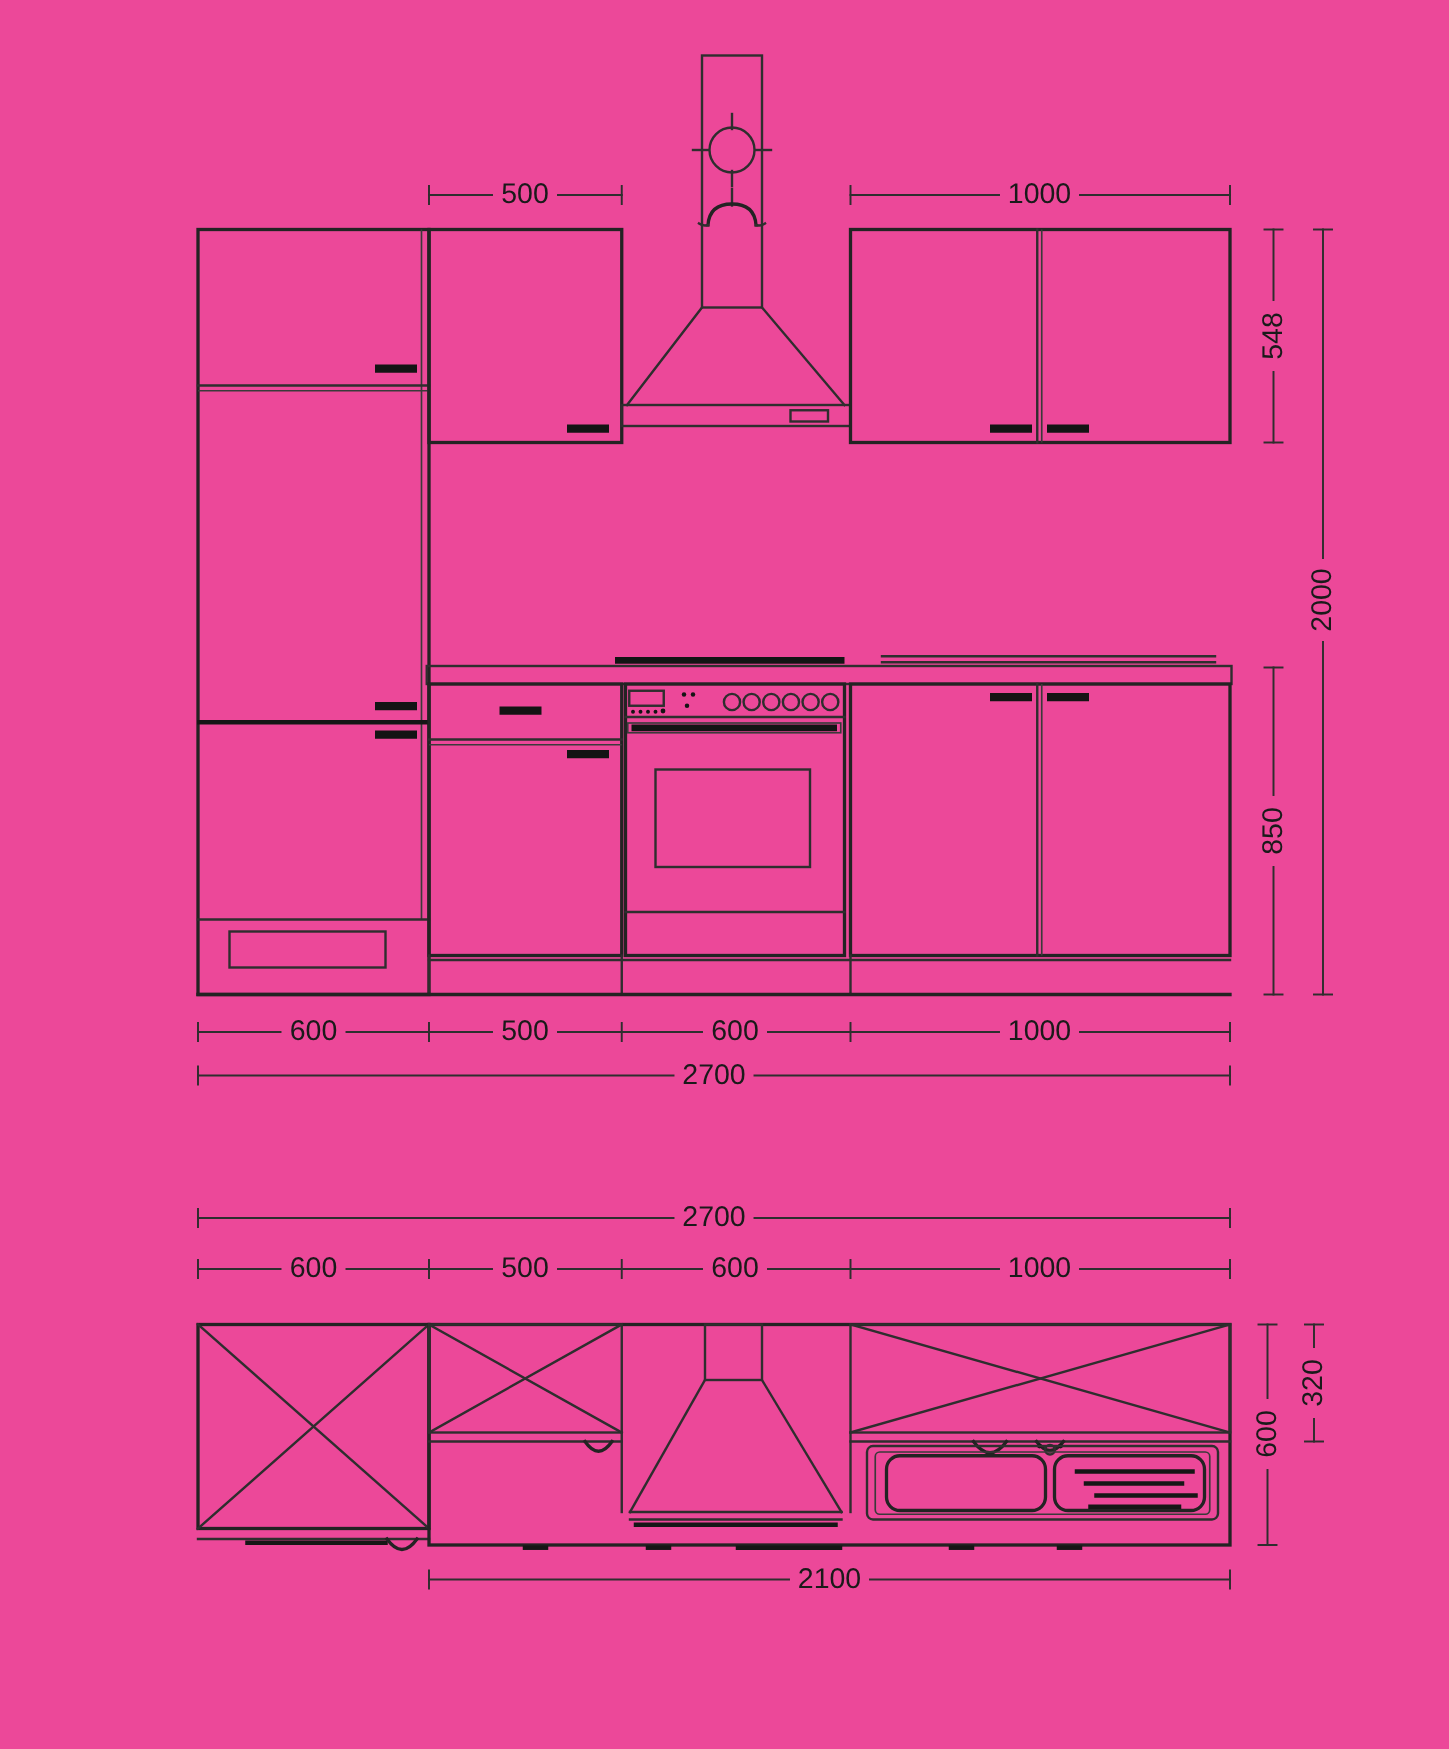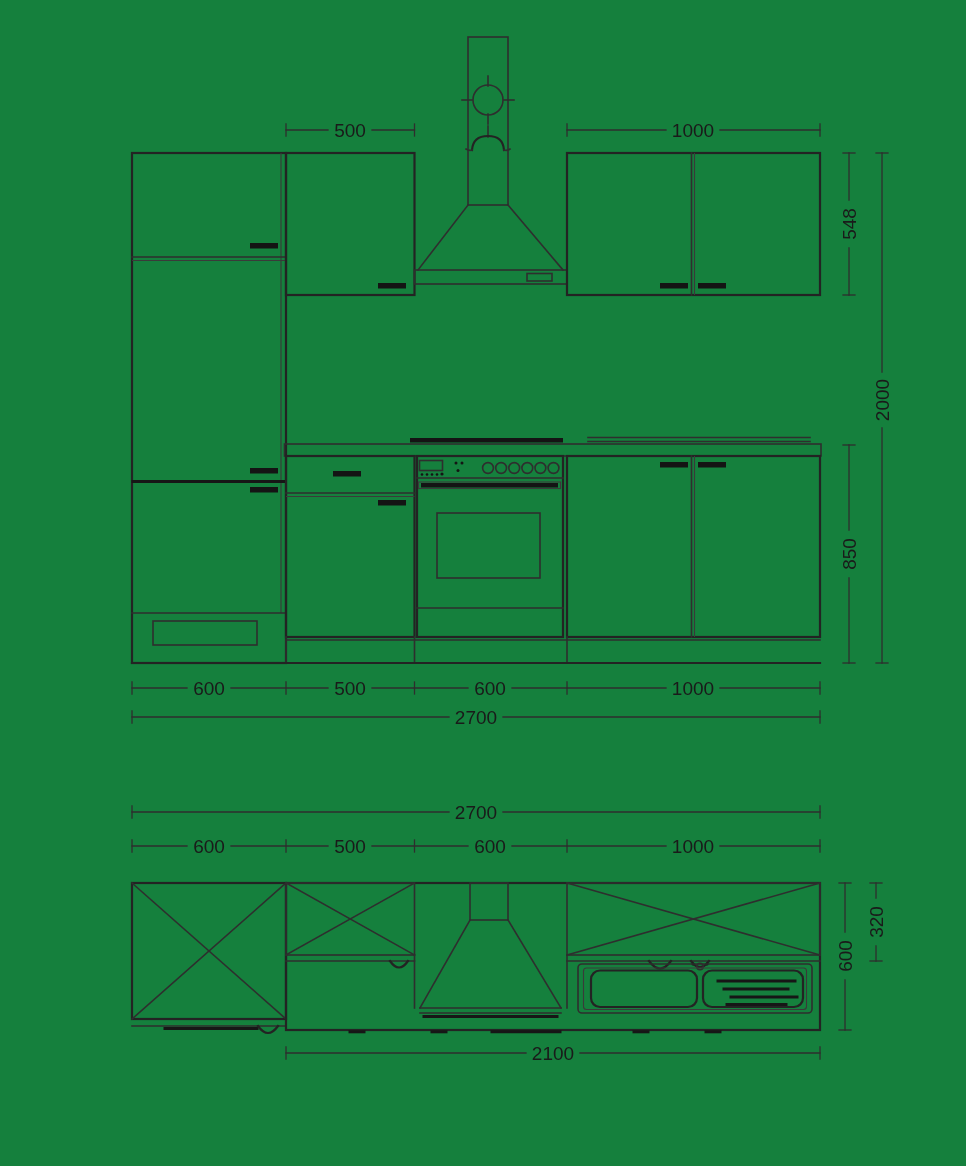--- a/index.html
+++ b/index.html
@@ -1,16 +1,16 @@
 <!DOCTYPE html>
 <html><head>
 <meta charset="utf-8">
 <style>
   html,body { margin:0; padding:0; background:#ffffff; }
-  .page { width:966px; height:1166px; background:#15803d; margin:0 auto; position:relative; }
+  .page { width:966px; height:1166px; background:#ec4899; margin:0 auto; position:relative; }
   svg { display:block; }
   .s   { stroke:#2e2e2e; stroke-width:1.6; fill:none; stroke-linecap:square; }
   .s2  { stroke:#232323; stroke-width:2.2; fill:none; stroke-linecap:square; }
   .s3  { stroke:#161616; stroke-width:3;   fill:none; stroke-linecap:square; }
   .thin{ stroke:#3a3a3a; stroke-width:1.1; fill:none; }
   .dk  { fill:#141414; stroke:none; }
   .dim { stroke:#2e2e2e; stroke-width:1.3; fill:none; stroke-linecap:square; }
   .lbl { font-family:"Liberation Sans", sans-serif; font-size:19px; fill:#1a1a1a;
          text-anchor:middle; }
 </style>

